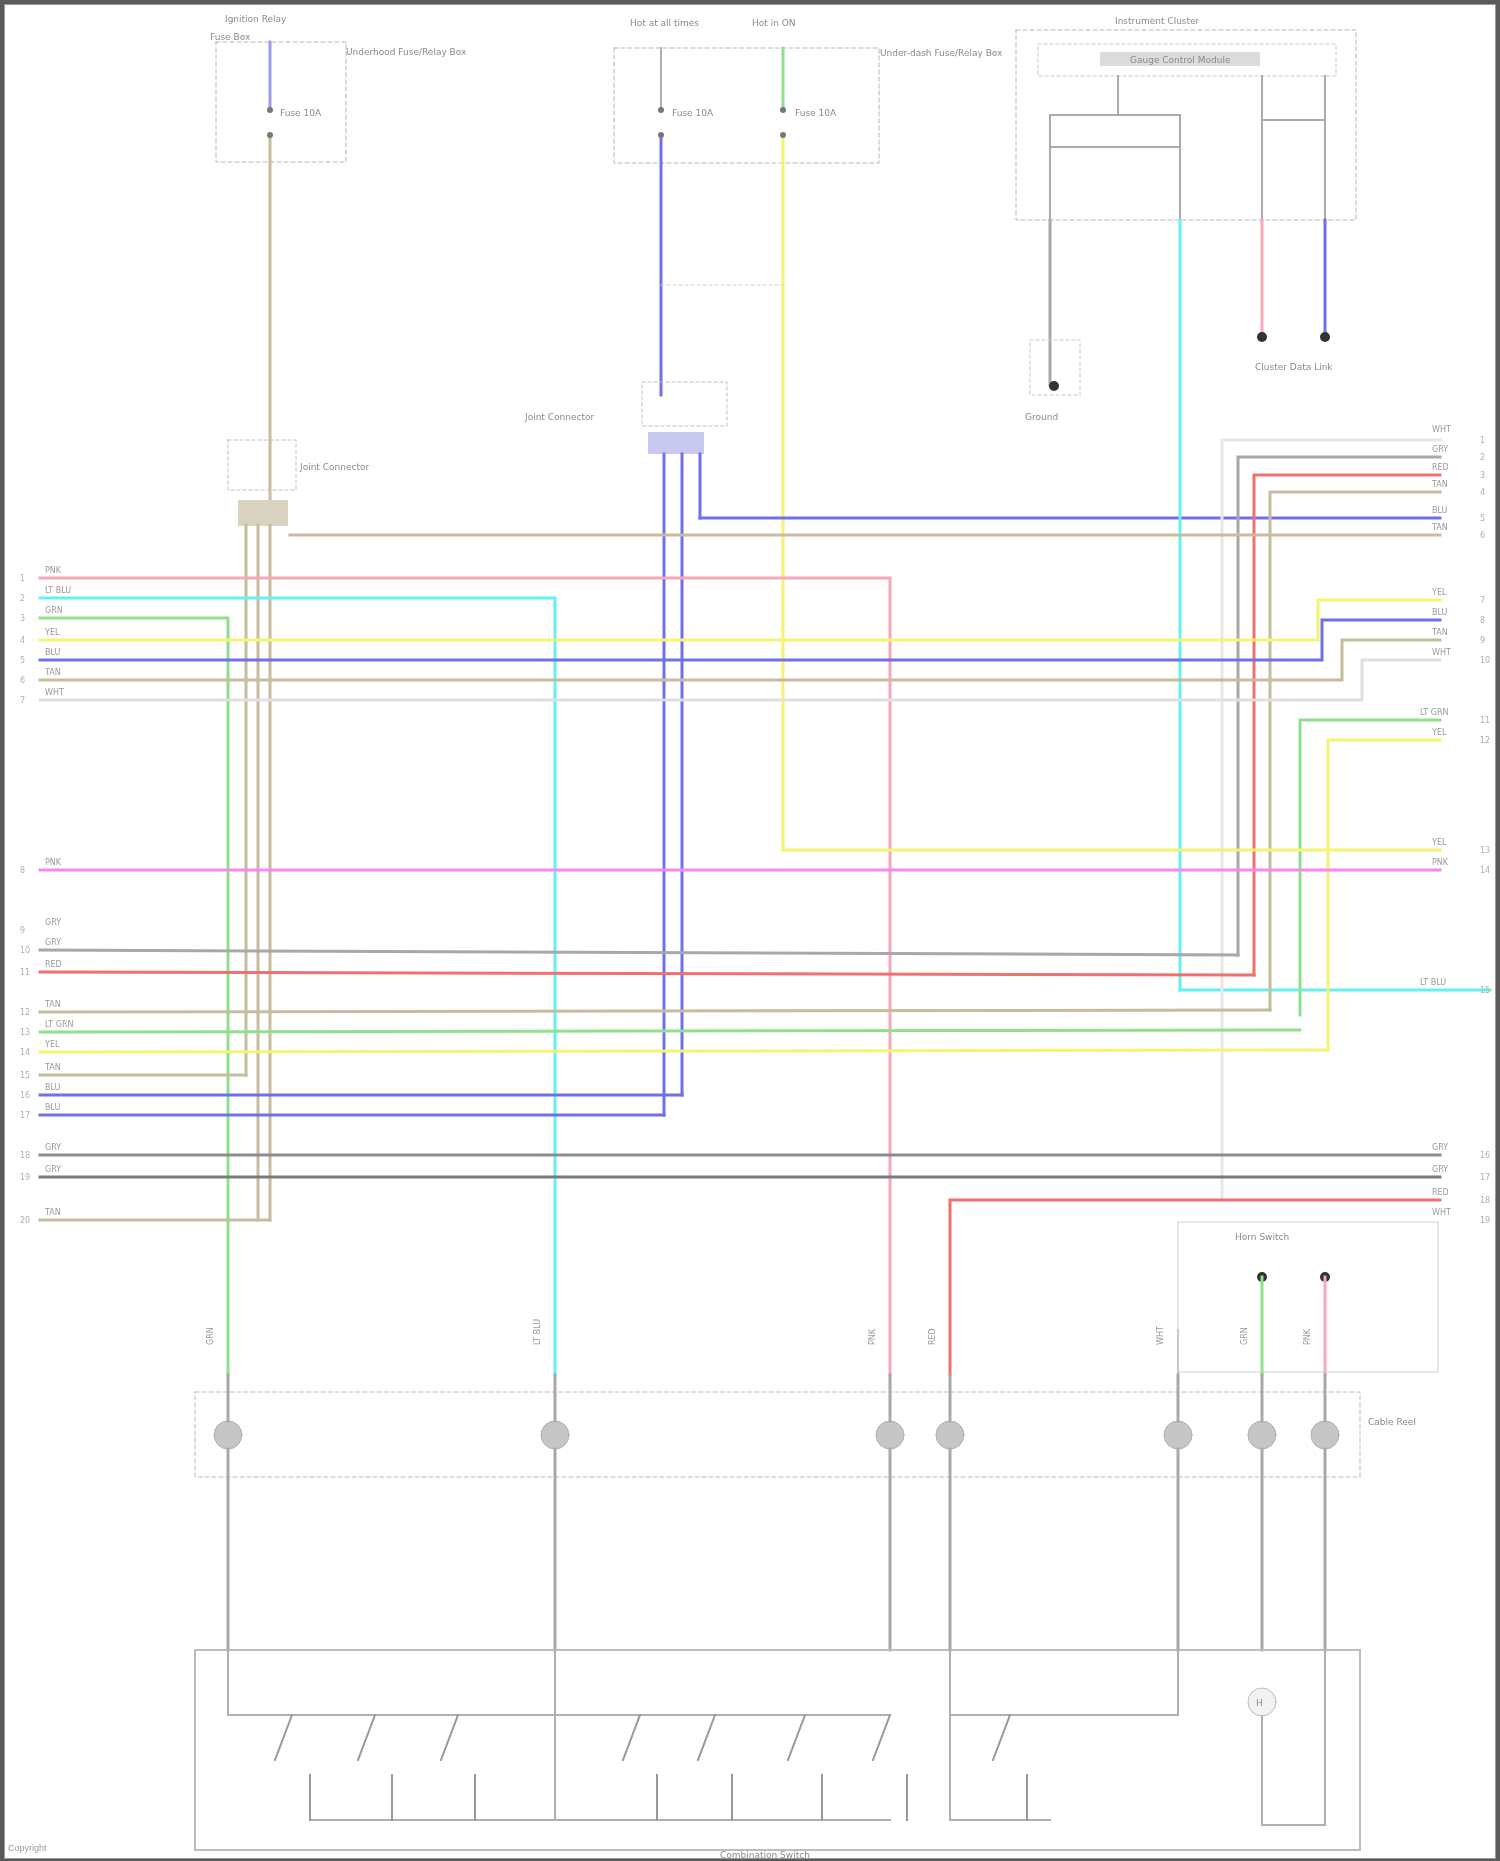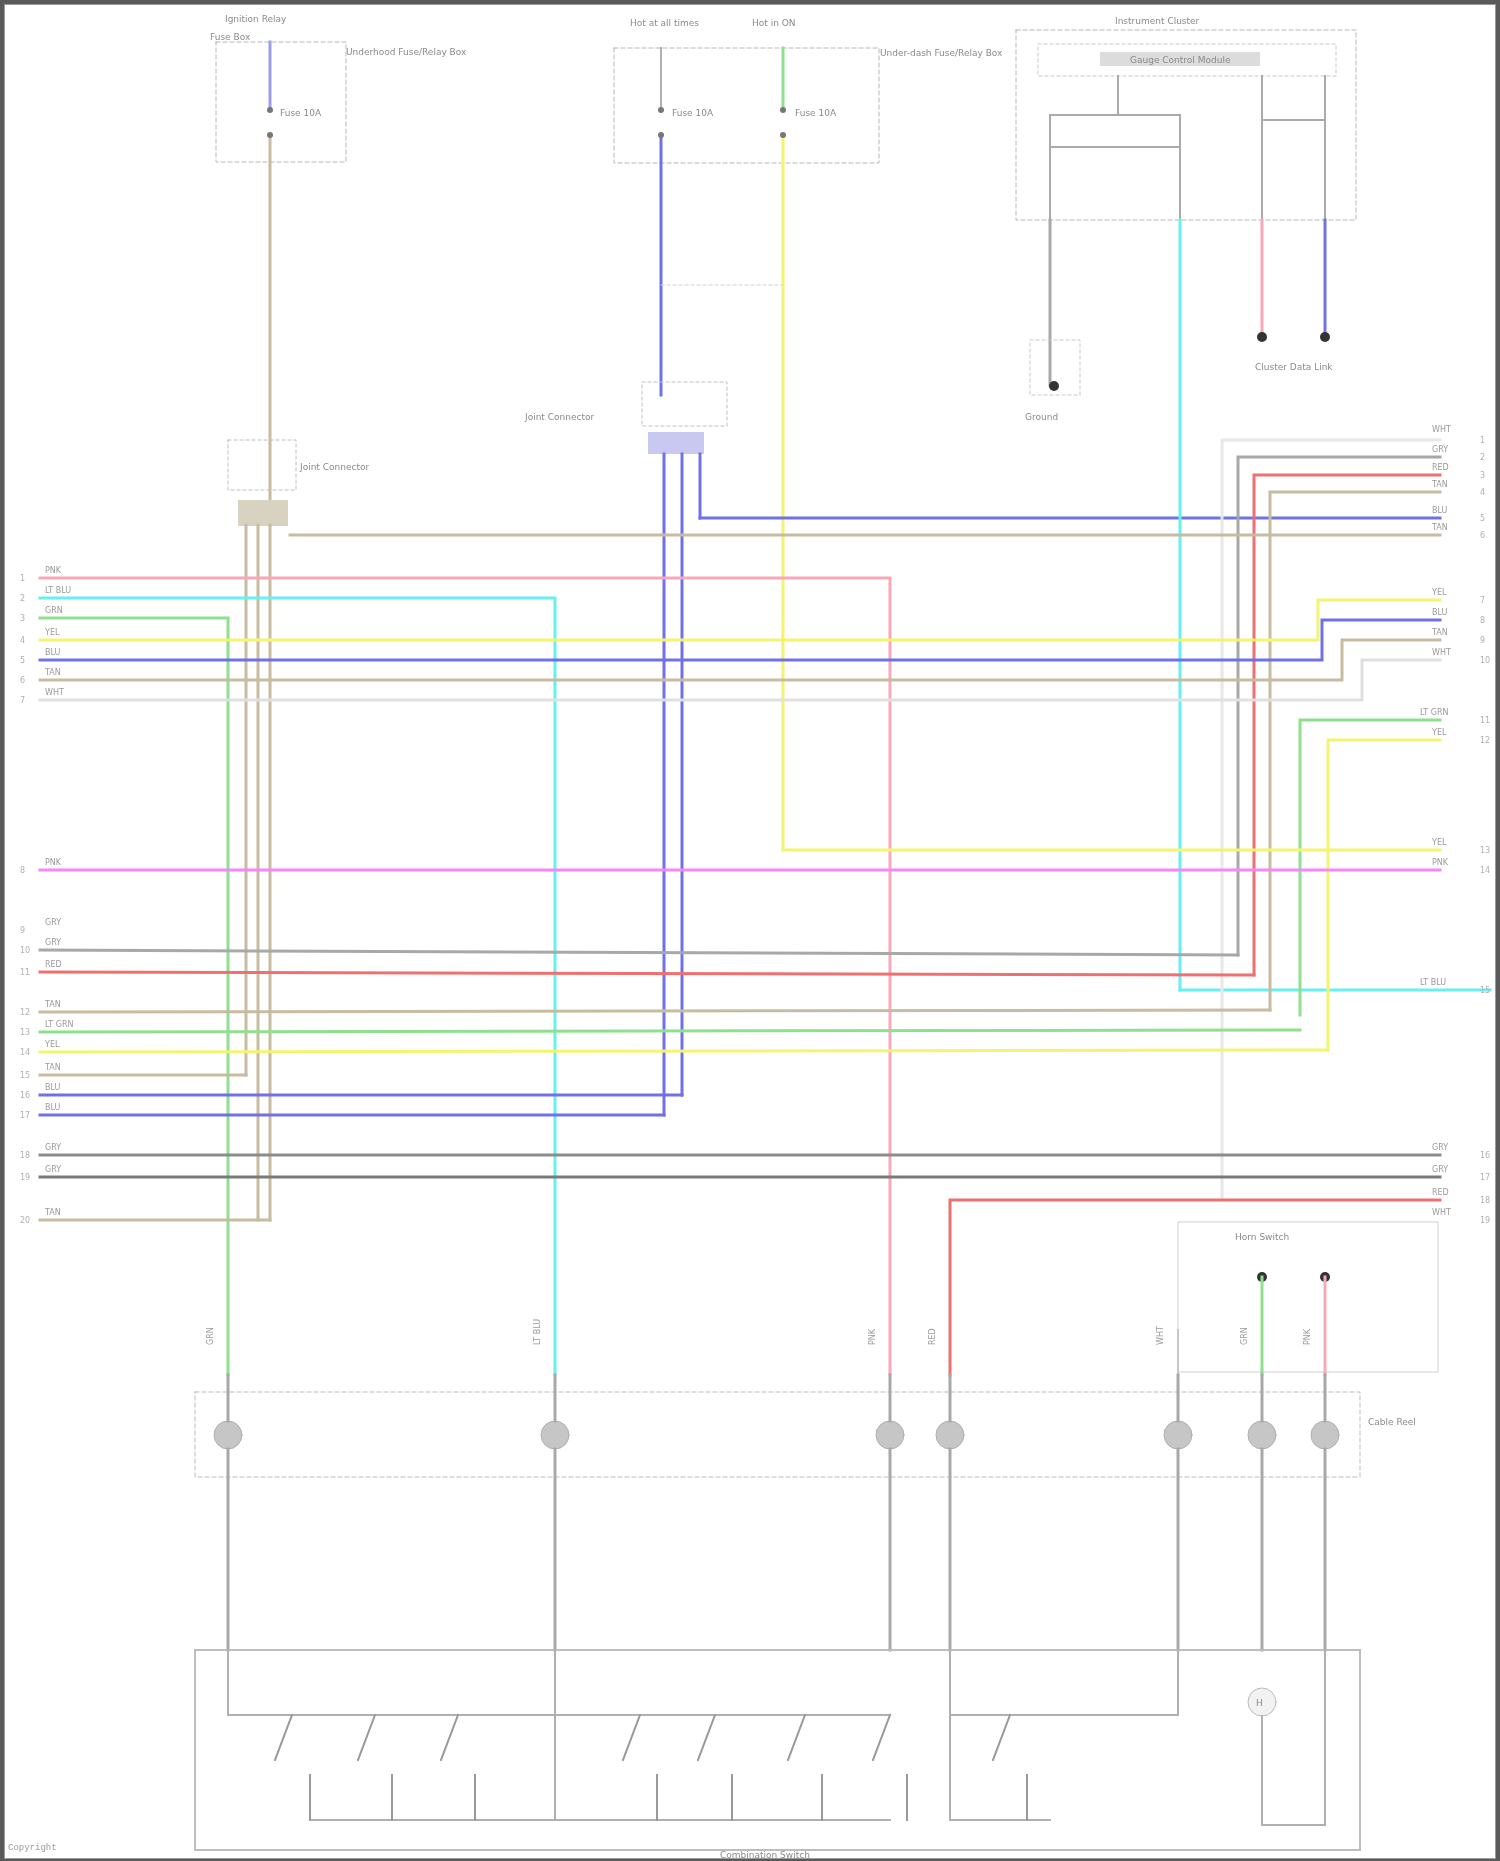--- a/index.html
+++ b/index.html
@@ -5,21 +5,21 @@
   html, body { margin: 0; padding: 0; background: #5a5a5a; }
   body { width: 1500px; height: 1861px; position: relative; overflow: hidden; font-family: "DejaVu Sans", sans-serif; }
   #sheet {
     position: absolute; left: 4px; top: 4px; width: 1490px; height: 1853px;
     background: #ffffff; border: 1px solid #9a9a9a;
   }
   svg#diagram { position: absolute; left: 0; top: 0; width: 1500px; height: 1861px; }
   .lbl { font-family: "DejaVu Sans", sans-serif; font-size: 9px; fill: #8a8a8a; }
   .wlbl { font-family: "DejaVu Sans", sans-serif; font-size: 8px; fill: #9a9a9a; }
   .pin { font-family: "DejaVu Sans", sans-serif; font-size: 8px; fill: #b0b0b0; }
-  .footer { position: absolute; left: 8px; bottom: 8px; font-size: 9px; color: #9a9a9a; font-family: Liberation Mono, monospace; }
+  .footer { position: absolute; left: 8px; bottom: 8px; font-size: 9px; color: #9a9a9a; font-family: Liberation Sans, sans-serif; }
 </style>
 </head>
 <body>
 
 <div id="sheet"></div>
 
 <svg id="diagram" viewBox="0 0 1500 1861" xmlns="http://www.w3.org/2000/svg">
   <g fill="none" stroke-linecap="square">
 
     <rect x="216" y="42" width="130" height="120" stroke="#b8b8b8" stroke-dasharray="4 3"></rect>

